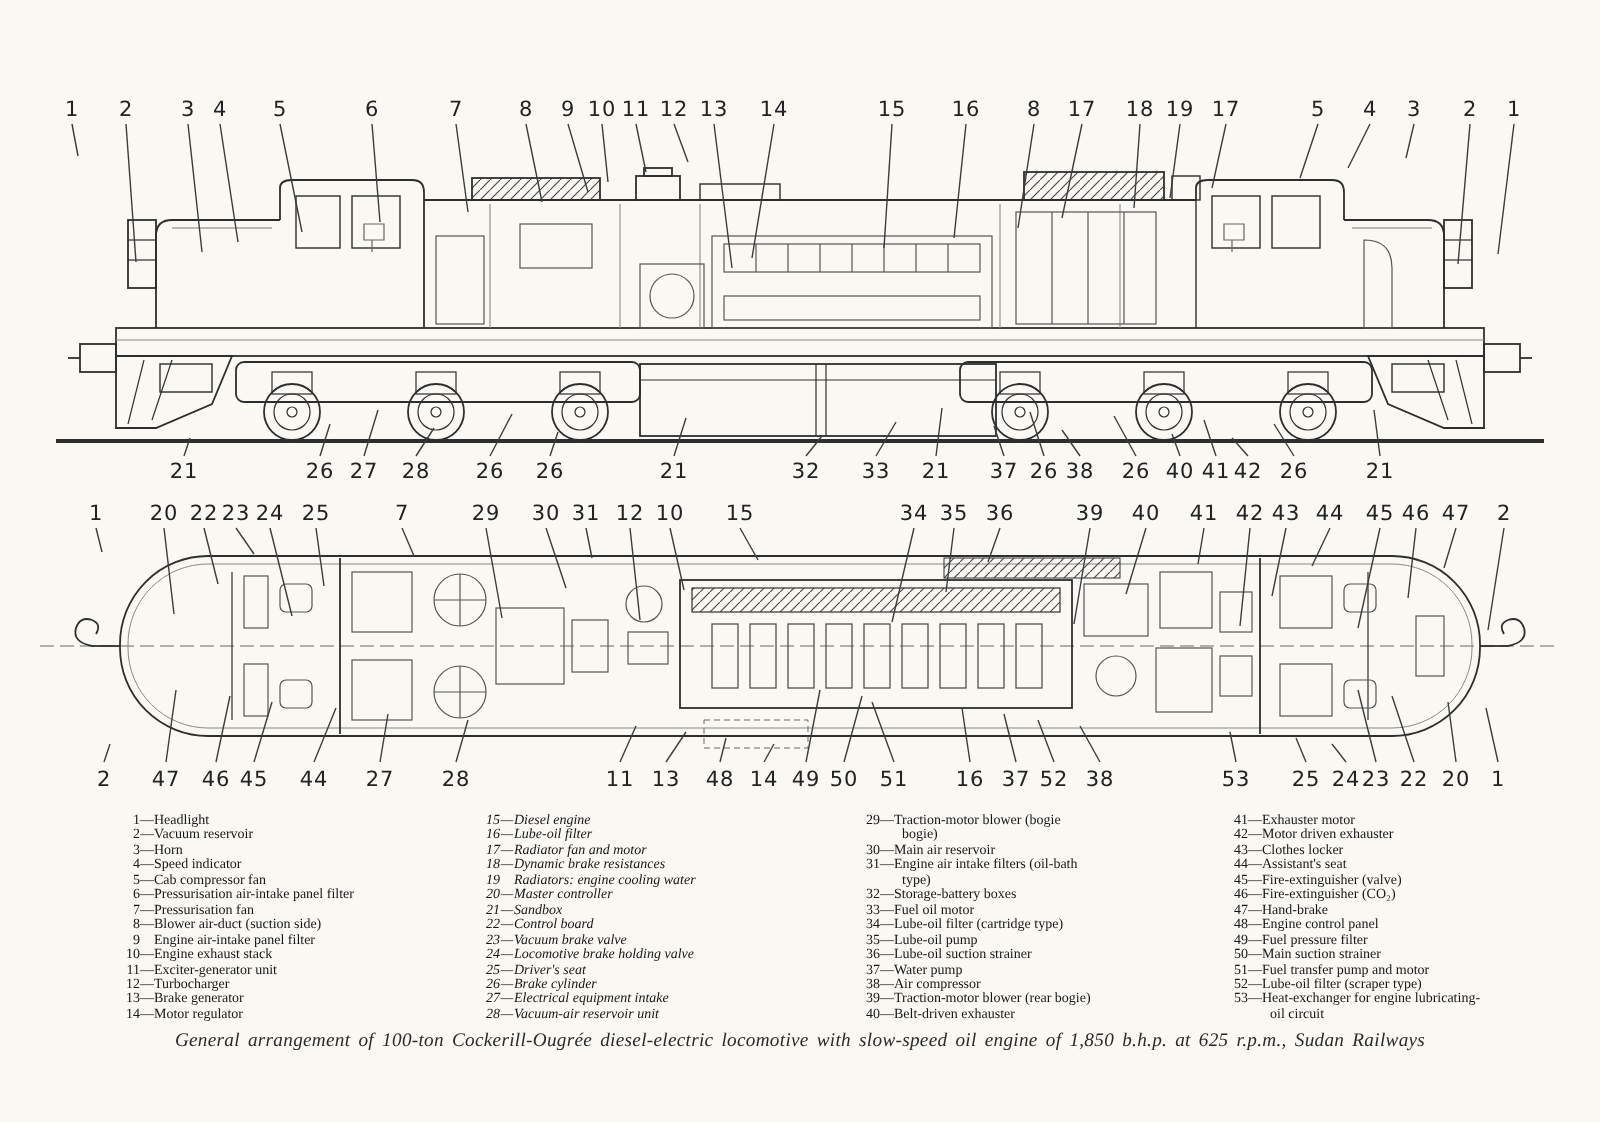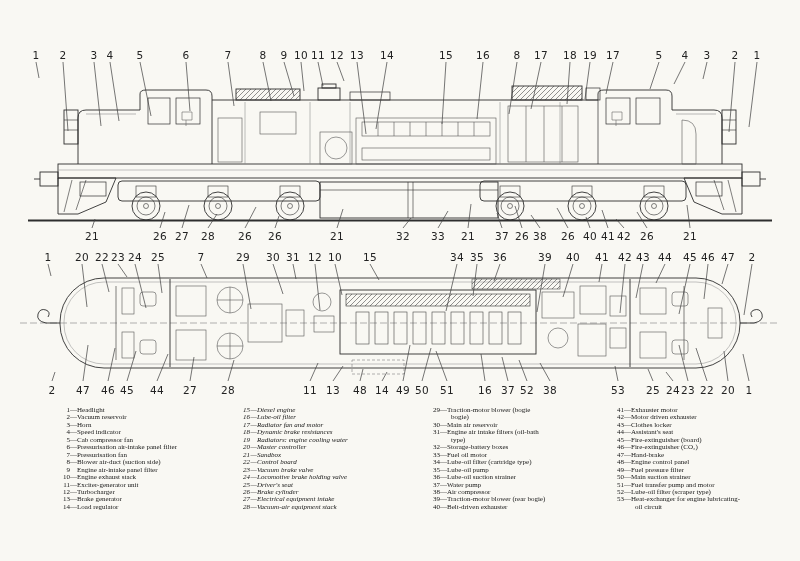--- a/index.html
+++ b/index.html
@@ -461,37 +461,37 @@
       <div class="l-item"><span class="l-num">4</span><span class="l-sep">—</span><span>Speed indicator</span></div>
       <div class="l-item"><span class="l-num">5</span><span class="l-sep">—</span><span>Cab compressor fan</span></div>
       <div class="l-item"><span class="l-num">6</span><span class="l-sep">—</span><span>Pressurisation air-intake panel filter</span></div>
       <div class="l-item"><span class="l-num">7</span><span class="l-sep">—</span><span>Pressurisation fan</span></div>
       <div class="l-item"><span class="l-num">8</span><span class="l-sep">—</span><span>Blower air-duct (suction side)</span></div>
       <div class="l-item"><span class="l-num">9</span><span class="l-sep">&nbsp;</span><span>Engine air-intake panel filter</span></div>
       <div class="l-item"><span class="l-num">10</span><span class="l-sep">—</span><span>Engine exhaust stack</span></div>
       <div class="l-item"><span class="l-num">11</span><span class="l-sep">—</span><span>Exciter-generator unit</span></div>
       <div class="l-item"><span class="l-num">12</span><span class="l-sep">—</span><span>Turbocharger</span></div>
       <div class="l-item"><span class="l-num">13</span><span class="l-sep">—</span><span>Brake generator</span></div>
-      <div class="l-item"><span class="l-num">14</span><span class="l-sep">—</span><span>Load regulator</span></div>
+      <div class="l-item"><span class="l-num">14</span><span class="l-sep">—</span><span>Motor regulator</span></div>
     </div>
   <div class="legend-col" id="legend-col-1">
       <div class="l-item"><span class="l-num">15</span><span class="l-sep">—</span><span>Diesel engine</span></div>
       <div class="l-item"><span class="l-num">16</span><span class="l-sep">—</span><span>Lube-oil filter</span></div>
       <div class="l-item"><span class="l-num">17</span><span class="l-sep">—</span><span>Radiator fan and motor</span></div>
       <div class="l-item"><span class="l-num">18</span><span class="l-sep">—</span><span>Dynamic brake resistances</span></div>
       <div class="l-item"><span class="l-num">19</span><span class="l-sep">&nbsp;</span><span>Radiators: engine cooling water</span></div>
       <div class="l-item"><span class="l-num">20</span><span class="l-sep">—</span><span>Master controller</span></div>
       <div class="l-item"><span class="l-num">21</span><span class="l-sep">—</span><span>Sandbox</span></div>
       <div class="l-item"><span class="l-num">22</span><span class="l-sep">—</span><span>Control board</span></div>
       <div class="l-item"><span class="l-num">23</span><span class="l-sep">—</span><span>Vacuum brake valve</span></div>
       <div class="l-item"><span class="l-num">24</span><span class="l-sep">—</span><span>Locomotive brake holding valve</span></div>
       <div class="l-item"><span class="l-num">25</span><span class="l-sep">—</span><span>Driver's seat</span></div>
       <div class="l-item"><span class="l-num">26</span><span class="l-sep">—</span><span>Brake cylinder</span></div>
       <div class="l-item"><span class="l-num">27</span><span class="l-sep">—</span><span>Electrical equipment intake</span></div>
-      <div class="l-item"><span class="l-num">28</span><span class="l-sep">—</span><span>Vacuum-air equipment stack</span></div>
+      <div class="l-item"><span class="l-num">28</span><span class="l-sep">—</span><span>Vacuum-air reservoir unit</span></div>
     </div>
   <div class="legend-col" id="legend-col-2">
       <div class="l-item"><span class="l-num">29</span><span class="l-sep">—</span><span>Traction-motor blower (bogie</span></div>
       <div class="l-cont">bogie)</div>
       <div class="l-item"><span class="l-num">30</span><span class="l-sep">—</span><span>Main air reservoir</span></div>
       <div class="l-item"><span class="l-num">31</span><span class="l-sep">—</span><span>Engine air intake filters (oil-bath</span></div>
       <div class="l-cont">type)</div>
       <div class="l-item"><span class="l-num">32</span><span class="l-sep">—</span><span>Storage-battery boxes</span></div>
       <div class="l-item"><span class="l-num">33</span><span class="l-sep">—</span><span>Fuel oil motor</span></div>
       <div class="l-item"><span class="l-num">34</span><span class="l-sep">—</span><span>Lube-oil filter (cartridge type)</span></div>
@@ -500,26 +500,27 @@
       <div class="l-item"><span class="l-num">37</span><span class="l-sep">—</span><span>Water pump</span></div>
       <div class="l-item"><span class="l-num">38</span><span class="l-sep">—</span><span>Air compressor</span></div>
       <div class="l-item"><span class="l-num">39</span><span class="l-sep">—</span><span>Traction-motor blower (rear bogie)</span></div>
       <div class="l-item"><span class="l-num">40</span><span class="l-sep">—</span><span>Belt-driven exhauster</span></div>
     </div>
   <div class="legend-col" id="legend-col-3">
       <div class="l-item"><span class="l-num">41</span><span class="l-sep">—</span><span>Exhauster motor</span></div>
       <div class="l-item"><span class="l-num">42</span><span class="l-sep">—</span><span>Motor driven exhauster</span></div>
       <div class="l-item"><span class="l-num">43</span><span class="l-sep">—</span><span>Clothes locker</span></div>
       <div class="l-item"><span class="l-num">44</span><span class="l-sep">—</span><span>Assistant's seat</span></div>
-      <div class="l-item"><span class="l-num">45</span><span class="l-sep">—</span><span>Fire-extinguisher (board)</span></div>
+      <div class="l-item"><span class="l-num">45</span><span class="l-sep">—</span><span>Fire-extinguisher (valve)</span></div>
       <div class="l-item"><span class="l-num">46</span><span class="l-sep">—</span><span>Fire-extinguisher (CO₂)</span></div>
       <div class="l-item"><span class="l-num">47</span><span class="l-sep">—</span><span>Hand-brake</span></div>
       <div class="l-item"><span class="l-num">48</span><span class="l-sep">—</span><span>Engine control panel</span></div>
       <div class="l-item"><span class="l-num">49</span><span class="l-sep">—</span><span>Fuel pressure filter</span></div>
       <div class="l-item"><span class="l-num">50</span><span class="l-sep">—</span><span>Main suction strainer</span></div>
       <div class="l-item"><span class="l-num">51</span><span class="l-sep">—</span><span>Fuel transfer pump and motor</span></div>
       <div class="l-item"><span class="l-num">52</span><span class="l-sep">—</span><span>Lube-oil filter (scraper type)</span></div>
       <div class="l-item"><span class="l-num">53</span><span class="l-sep">—</span><span>Heat-exchanger for engine lubricating-</span></div>
       <div class="l-cont">oil circuit</div>
     </div>
 
+  <div class="caption">General arrangement of 100-ton Cockerill-Ougrée diesel-electric locomotive with slow-speed oil engine of 1,850 b.h.p. at 625 r.p.m., Sudan Railways</div>
 
 </div>
 
 </body></html>

